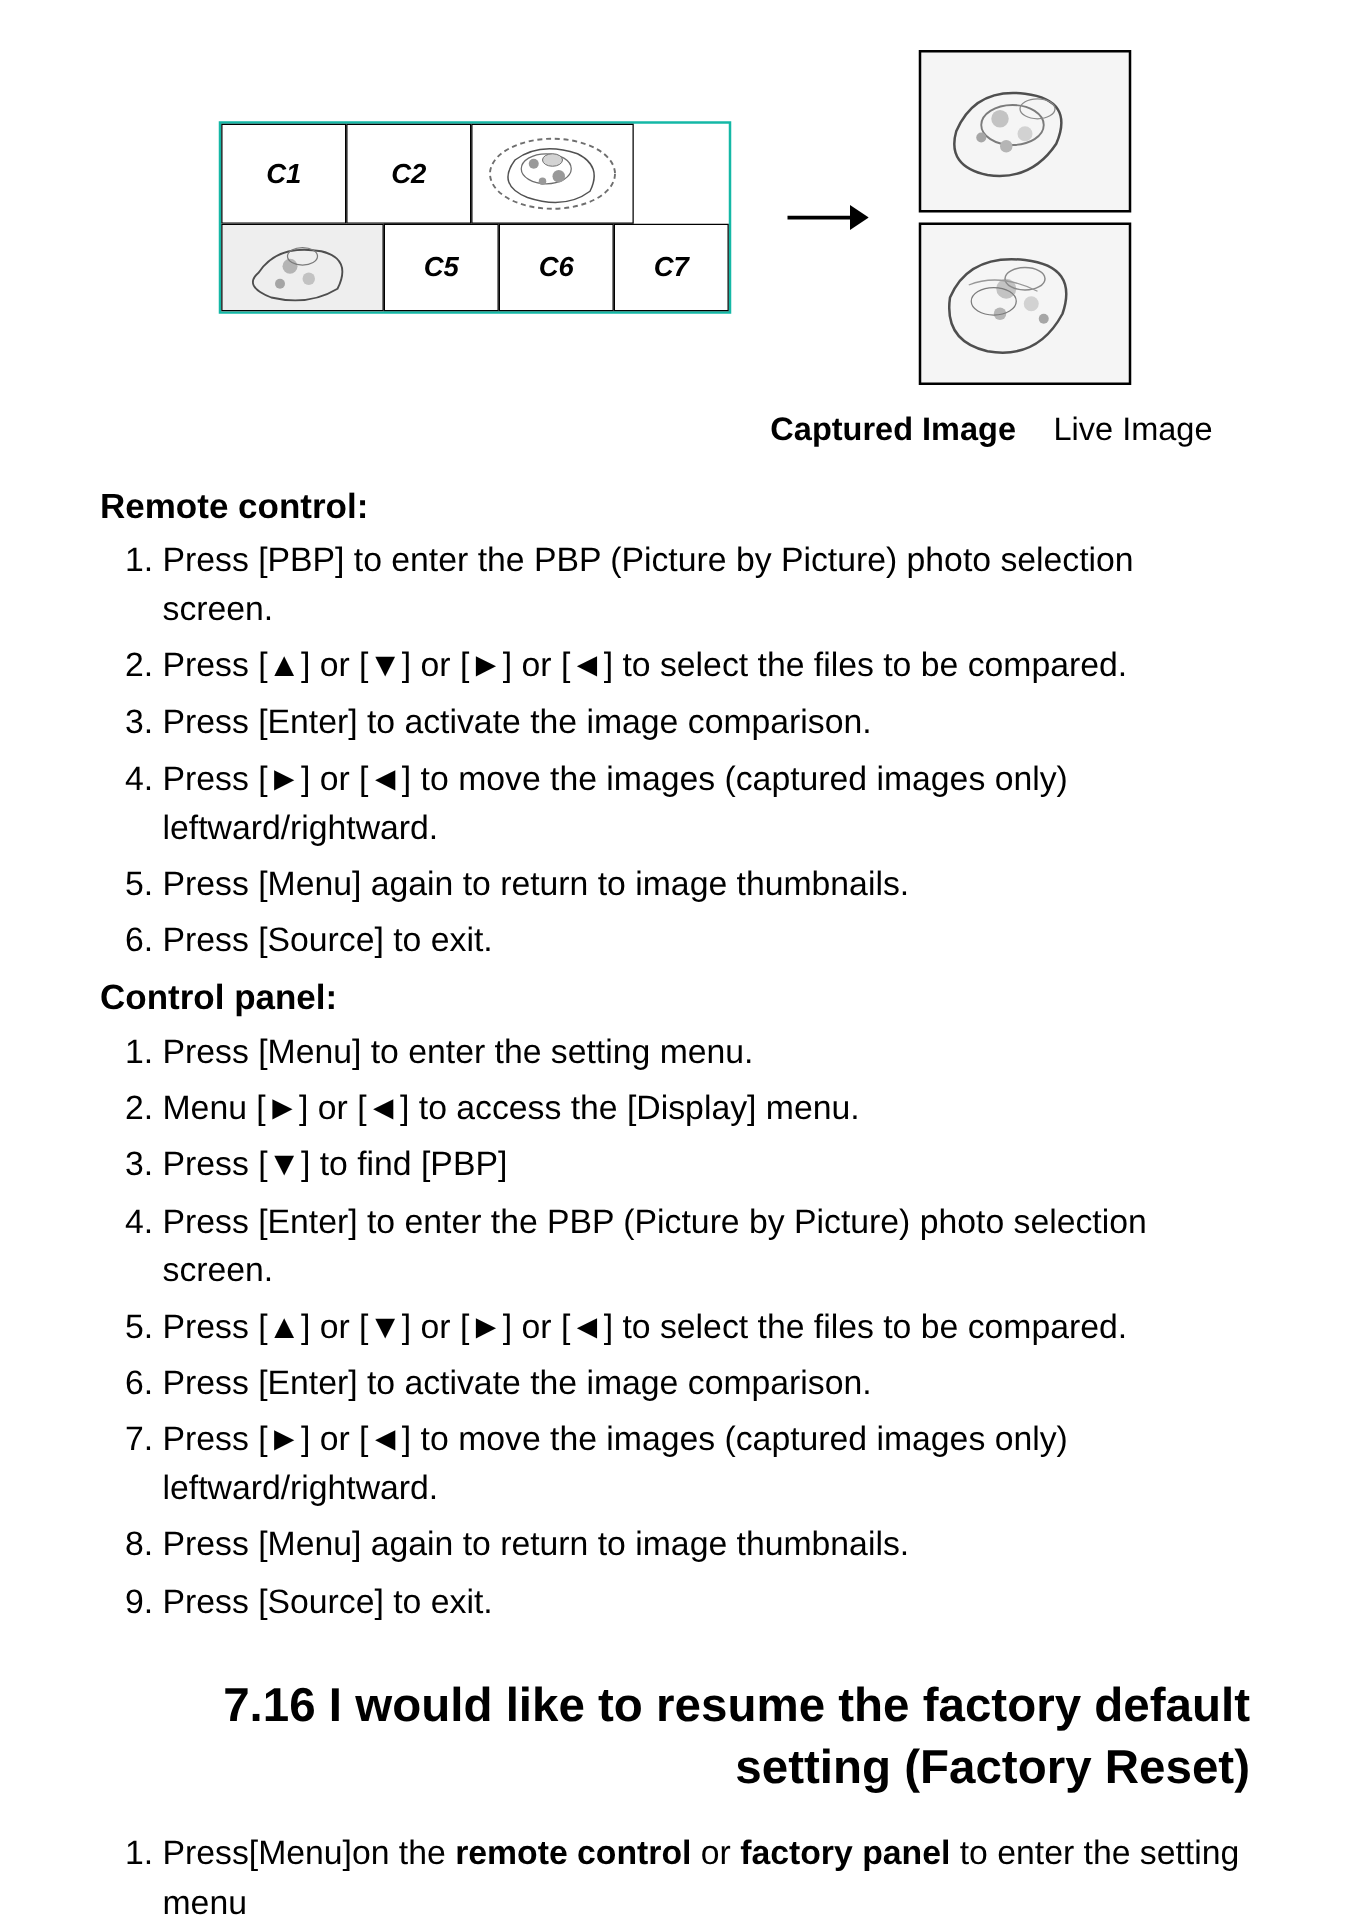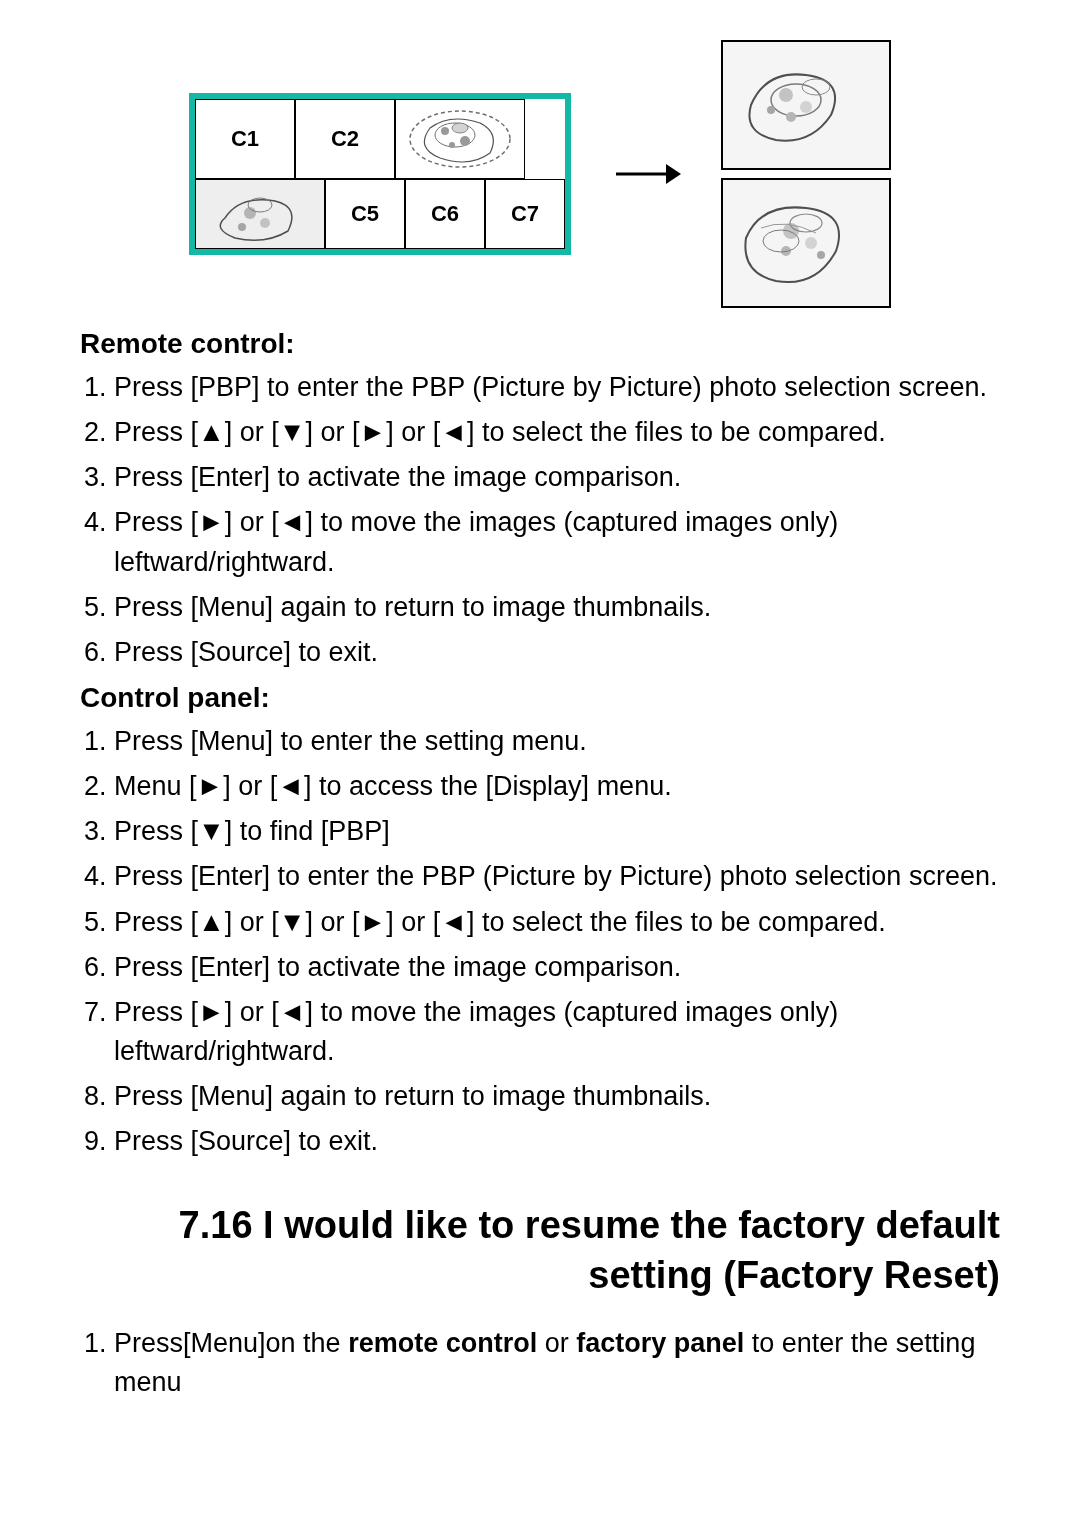--- a/index.html
+++ b/index.html
@@ -19,36 +19,37 @@
     
     .diagram-section {
       display: flex;
       align-items: center;
       justify-content: center;
       gap: 40px;
       margin-bottom: 20px;
     }
 
     .grid-container {
-      border: 6px solid #14b8a6;
+      border: 2px solid #14b8a6;
       display: inline-block;
+      font-style: italic;
     }
     .grid-row {
       display: flex;
     }
     .grid-cell {
       border: 1.5px solid #000;
       display: flex;
       align-items: center;
       justify-content: center;
       font-size: 22px;
       font-weight: bold;
     }
     .grid-cell.large { width: 100px; height: 80px; }
-    .grid-cell.small { width: 80px; height: 70px; text-align: right; }
+    .grid-cell.small { width: 92px; height: 70px; text-align: right; }
     .grid-cell.image-cell {
       width: 130px;
       height: 80px;
       overflow: hidden;
     }
     .grid-cell.image-cell-bottom {
       width: 130px;
       height: 70px;
       overflow: hidden;
     }
@@ -97,21 +98,21 @@
     }
 
     
     .section-heading {
       font-size: 28px;
       font-weight: bold;
       margin-bottom: 8px;
       margin-top: 10px;
     }
     ol {
-      margin-left: 34px;
+      margin-left: 50px;
       margin-bottom: 10px;
     }
     ol li {
       font-size: 27px;
       margin-bottom: 6px;
       line-height: 1.45;
     }
 
     
     .section-title {
@@ -200,20 +201,26 @@
           <circle cx="55" cy="68" r="5" fill="#aaa"></circle>
           <ellipse cx="75" cy="40" rx="16" ry="9" fill="none" stroke="#777" stroke-width="1.2"></ellipse>
           <ellipse cx="50" cy="58" rx="18" ry="11" fill="none" stroke="#666" stroke-width="1"></ellipse>
           <circle cx="90" cy="72" r="4" fill="#999"></circle>
           <path d="M30 45 Q55 35 85 50" fill="none" stroke="#888" stroke-width="1"></path>
         </svg>
       </div>
     </div>
   </div>
 
+  <div class="caption-row">
+    <span class="caption-text">
+      <span>Captured</span> <span>Image</span>
+    </span>
+    <span class="caption-text">Live Image</span>
+  </div>
 
   <div>
     <div class="section-heading">Remote control:</div>
     <ol>
       <li>Press [PBP] to enter the PBP (Picture by Picture) photo selection screen.</li>
       <li>Press [▲] or [▼] or [►] or [◄] to select the files to be compared.</li>
       <li>Press [Enter] to activate the image comparison.</li>
       <li>Press [►] or [◄] to move the images (captured images only) leftward/rightward.</li>
       <li>Press [Menu] again to return to image thumbnails.</li>
       <li>Press [Source] to exit.</li>

